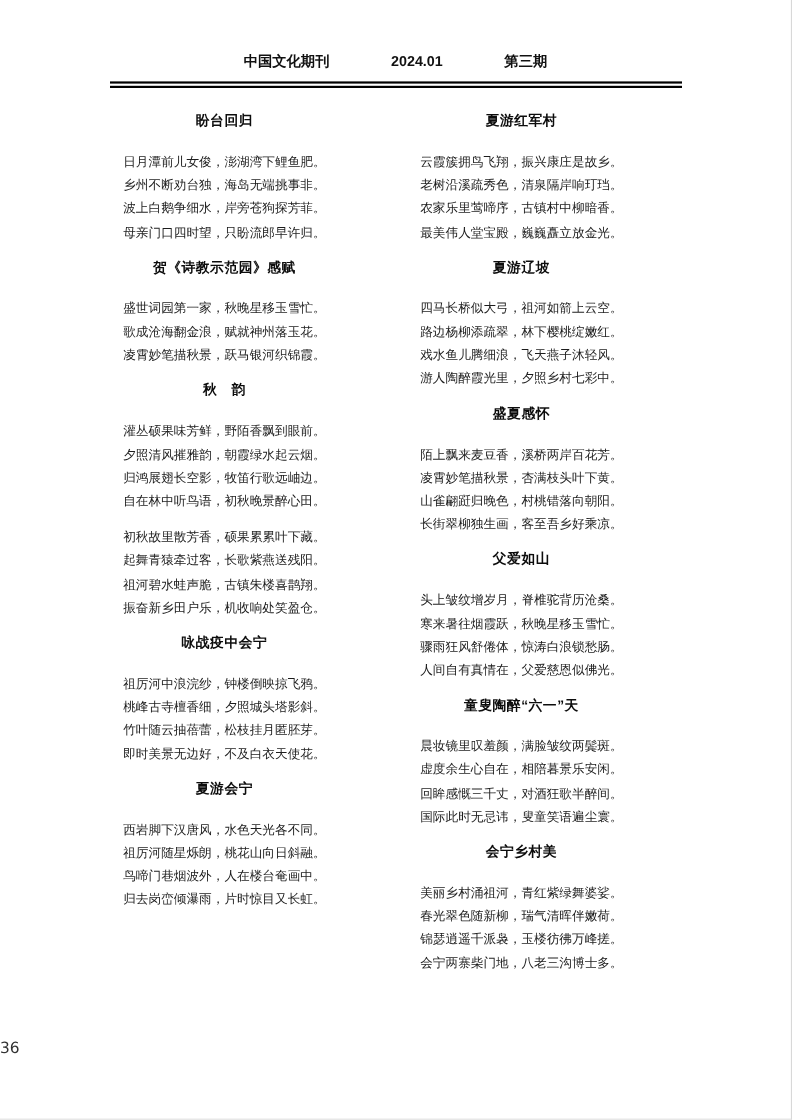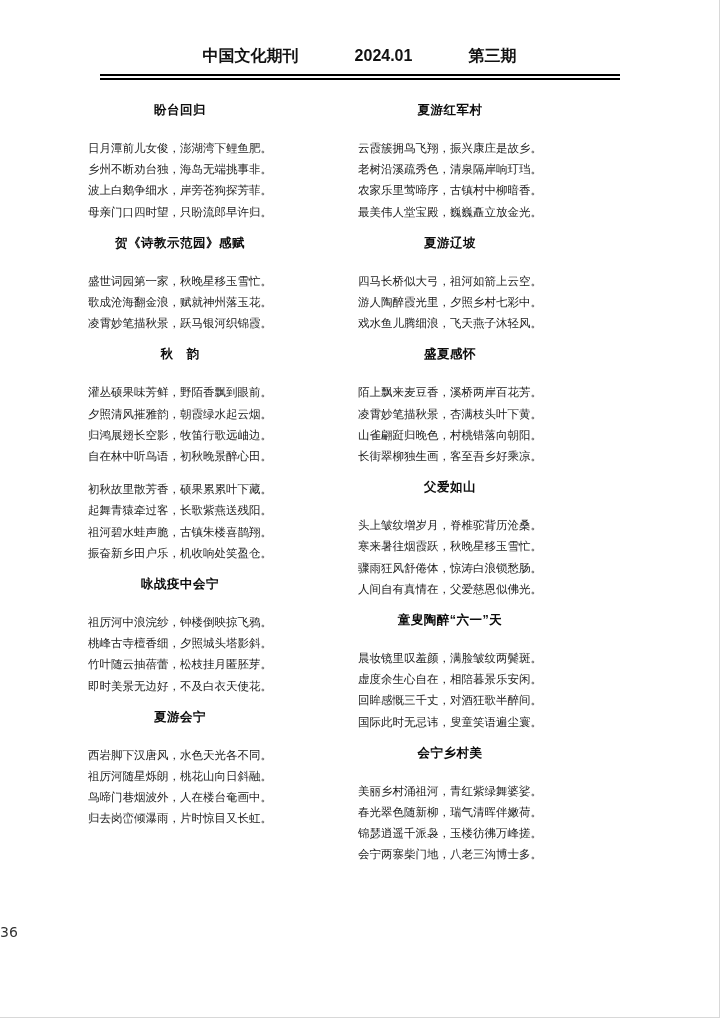--- a/index.html
+++ b/index.html
@@ -16,36 +16,36 @@
     overflow: hidden;
     color: #161616;
   }
   .header {
     display: flex;
     justify-content: center;
     align-items: baseline;
     gap: 56px;
     font-family: "Liberation Sans", "DejaVu Sans", sans-serif;
     font-weight: bold;
-    font-size: 16px;
+    font-size: 13px;
     line-height: 16px;
     color: #111;
   }
   .rule {
     width: 520px;
     margin: 10px auto 0 auto;
     height: 2px;
     border-top: 2px solid #000;
     border-bottom: 2px solid #000;
     box-sizing: content-box;
   }
   .content {
     display: flex;
     margin-top: 22px;
-    padding-left: 85px;
+    padding-left: 109px;
   }
   .col { width: 190px; }
   .col + .col { margin-left: 80px; }
   .poem { margin-bottom: 12px; }
   .poem-title {
     margin: 0 0 20px 0;
     font-family: "Liberation Sans", "DejaVu Sans", sans-serif;
     font-weight: bold;
     font-size: 12.5px;
     line-height: 16px;
@@ -149,22 +149,23 @@
             <div class="poem-line">老树沿溪疏秀色，清泉隔岸响玎珰。</div>
             <div class="poem-line">农家乐里莺啼序，古镇村中柳暗香。</div>
             <div class="poem-line">最美伟人堂宝殿，巍巍矗立放金光。</div>
           </div>
   </article>
 
   <article class="poem">
     <h2 class="poem-title">夏游辽坡</h2>
     <div class="poem-lines">
             <div class="poem-line">四马长桥似大弓，祖河如箭上云空。</div>
+            <div class="poem-line">路边杨柳添疏翠，林下樱桃绽嫩红。</div>
+            <div class="poem-line">戏水鱼儿腾细浪，飞天燕子沐轻风。</div>
             <div class="poem-line">游人陶醉霞光里，夕照乡村七彩中。</div>
-            <div class="poem-line">戏水鱼儿腾细浪，飞天燕子沐轻风。</div>
           </div>
   </article>
 
   <article class="poem">
     <h2 class="poem-title">盛夏感怀</h2>
     <div class="poem-lines">
             <div class="poem-line">陌上飘来麦豆香，溪桥两岸百花芳。</div>
             <div class="poem-line">凌霄妙笔描秋景，杏满枝头叶下黄。</div>
             <div class="poem-line">山雀翩跹归晚色，村桃错落向朝阳。</div>
             <div class="poem-line">长街翠柳独生画，客至吾乡好乘凉。</div>

